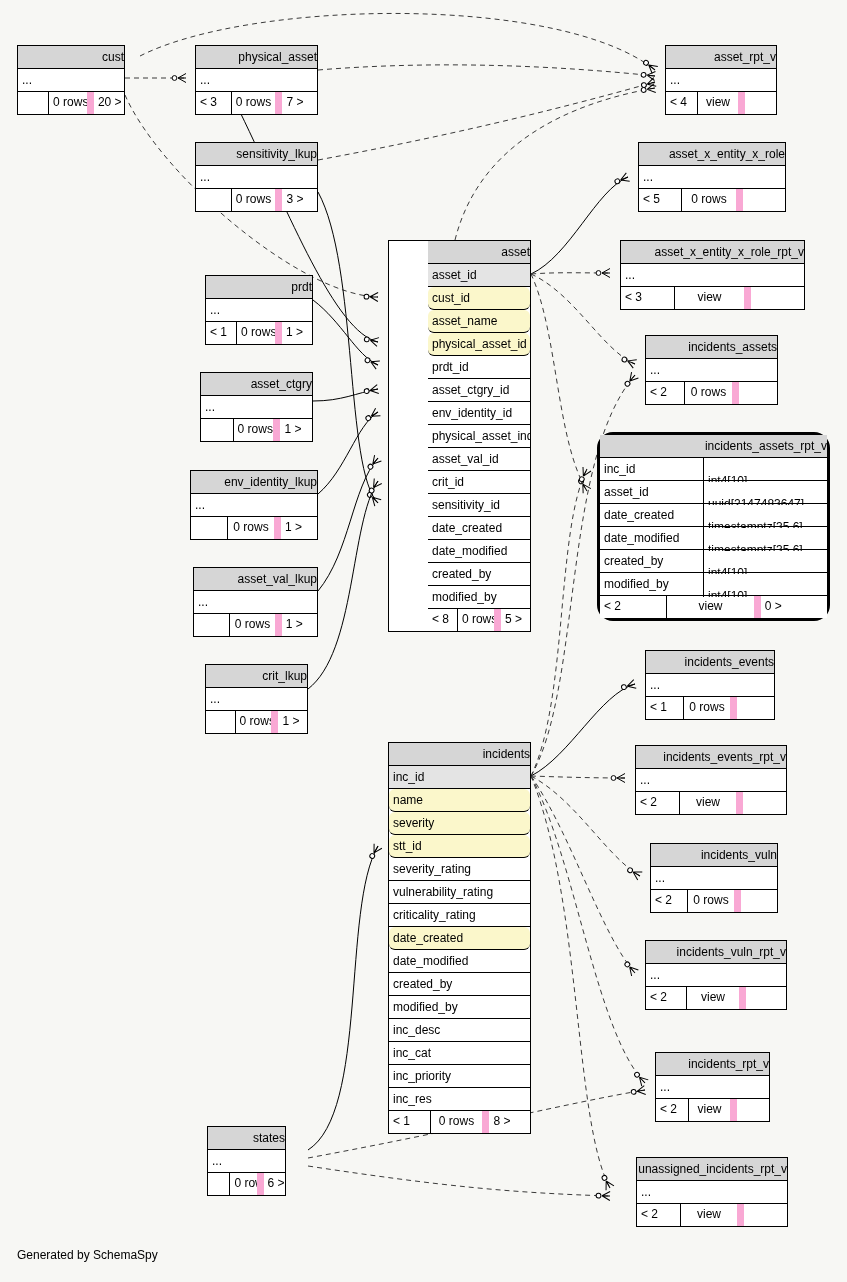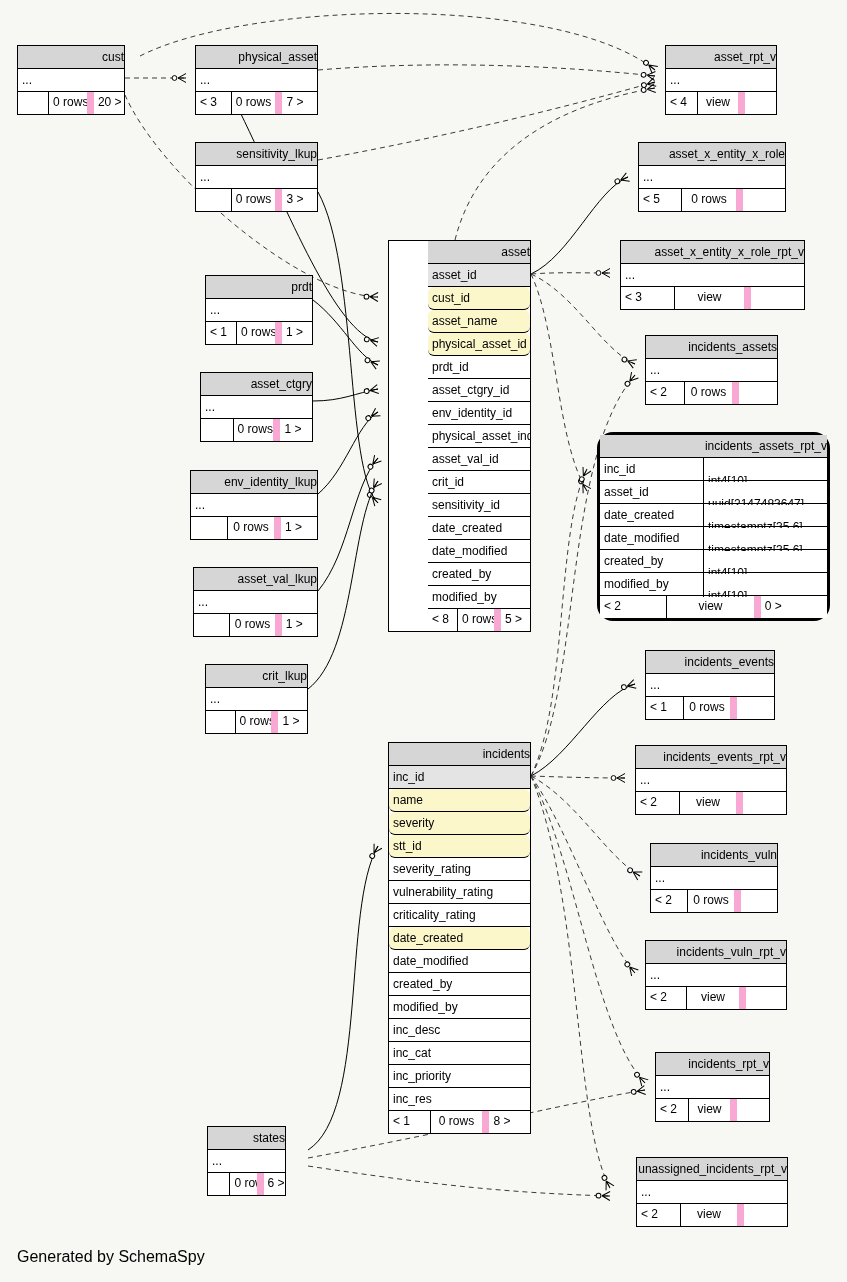--- a/index.html
+++ b/index.html
@@ -54,21 +54,21 @@
     background: #fff;
   }
   .fcell { padding: 0 4px; overflow: hidden; white-space: nowrap; }
   .fcell:nth-child(1) { flex: 1; text-align: left; }
   .fcell:nth-child(2) { flex: 1.35; text-align: center; border-left: 1px solid #000; }
   .fcell:nth-child(3) { flex: 1; border-left: 7px solid #f9a8d4; }
   .footer-note {
     position: absolute;
     left: 17px;
     top: 1248px;
-    font-size: 16px;
+    font-size: 12px;
     color: #000;
   }
 </style>
 </head>
 <body>
 
 <div id="canvas">
 
   <svg id="rel" width="847" height="1282" viewBox="0 0 847 1282">
     <defs>

